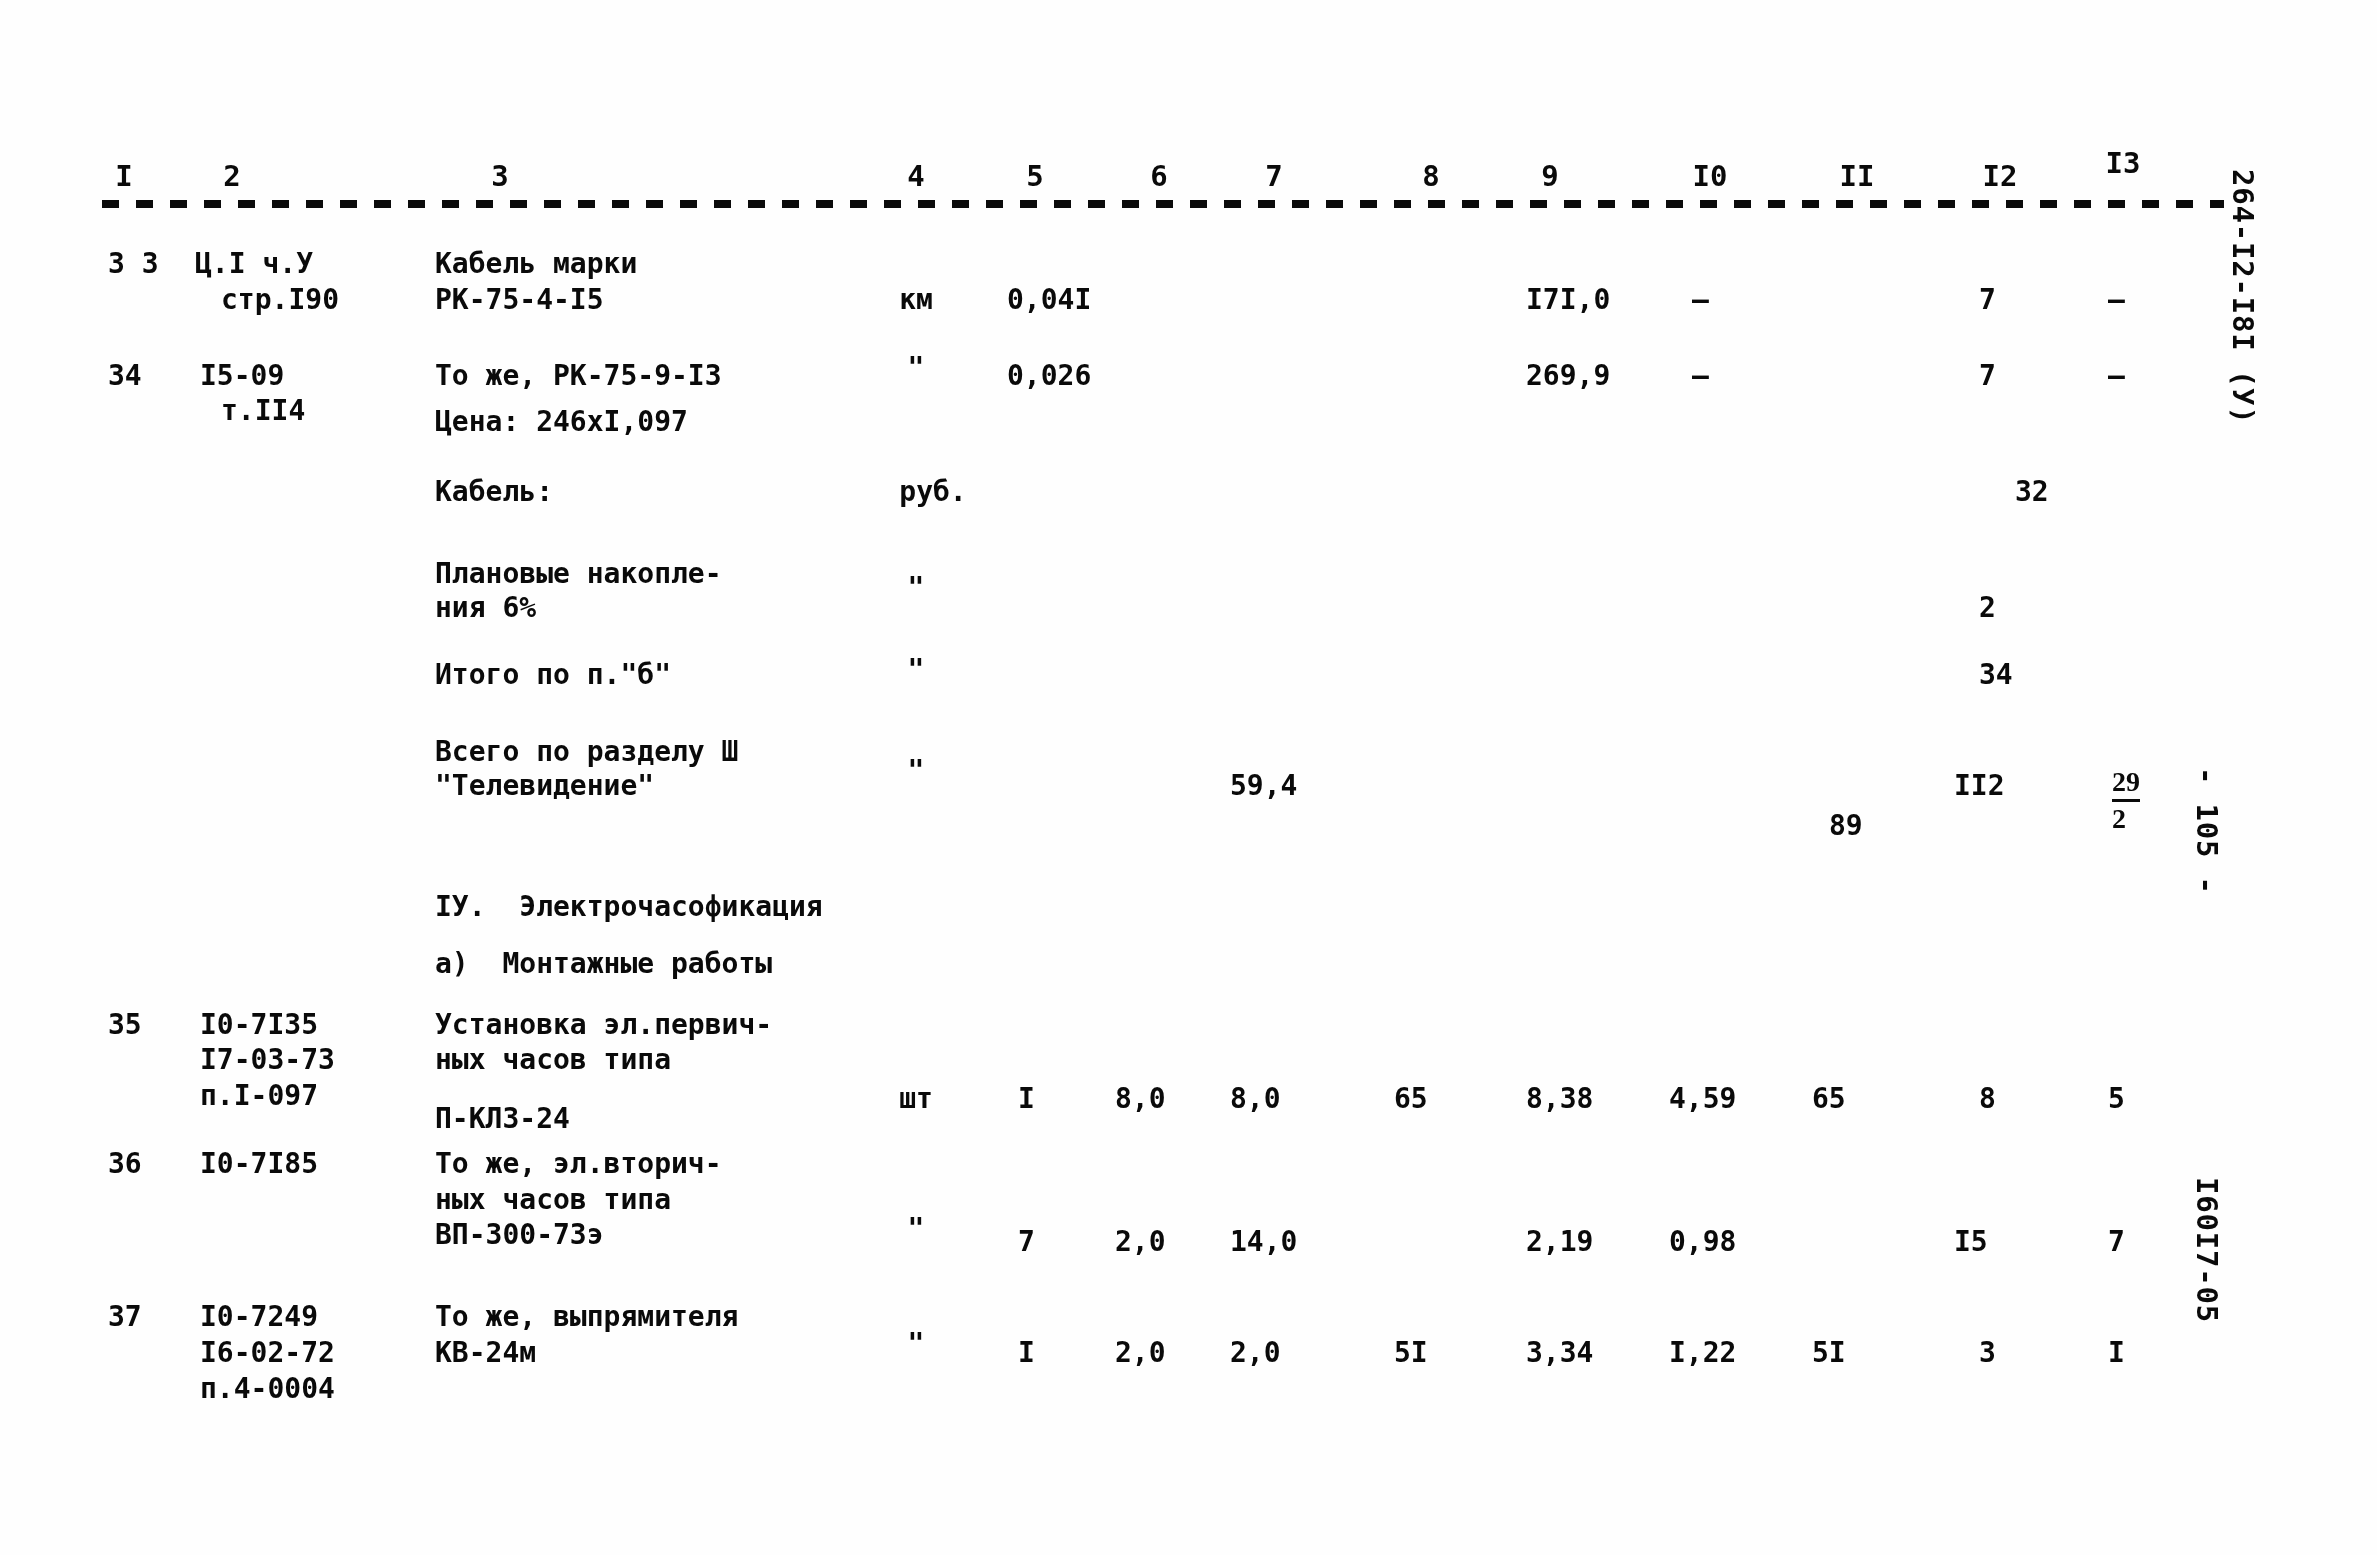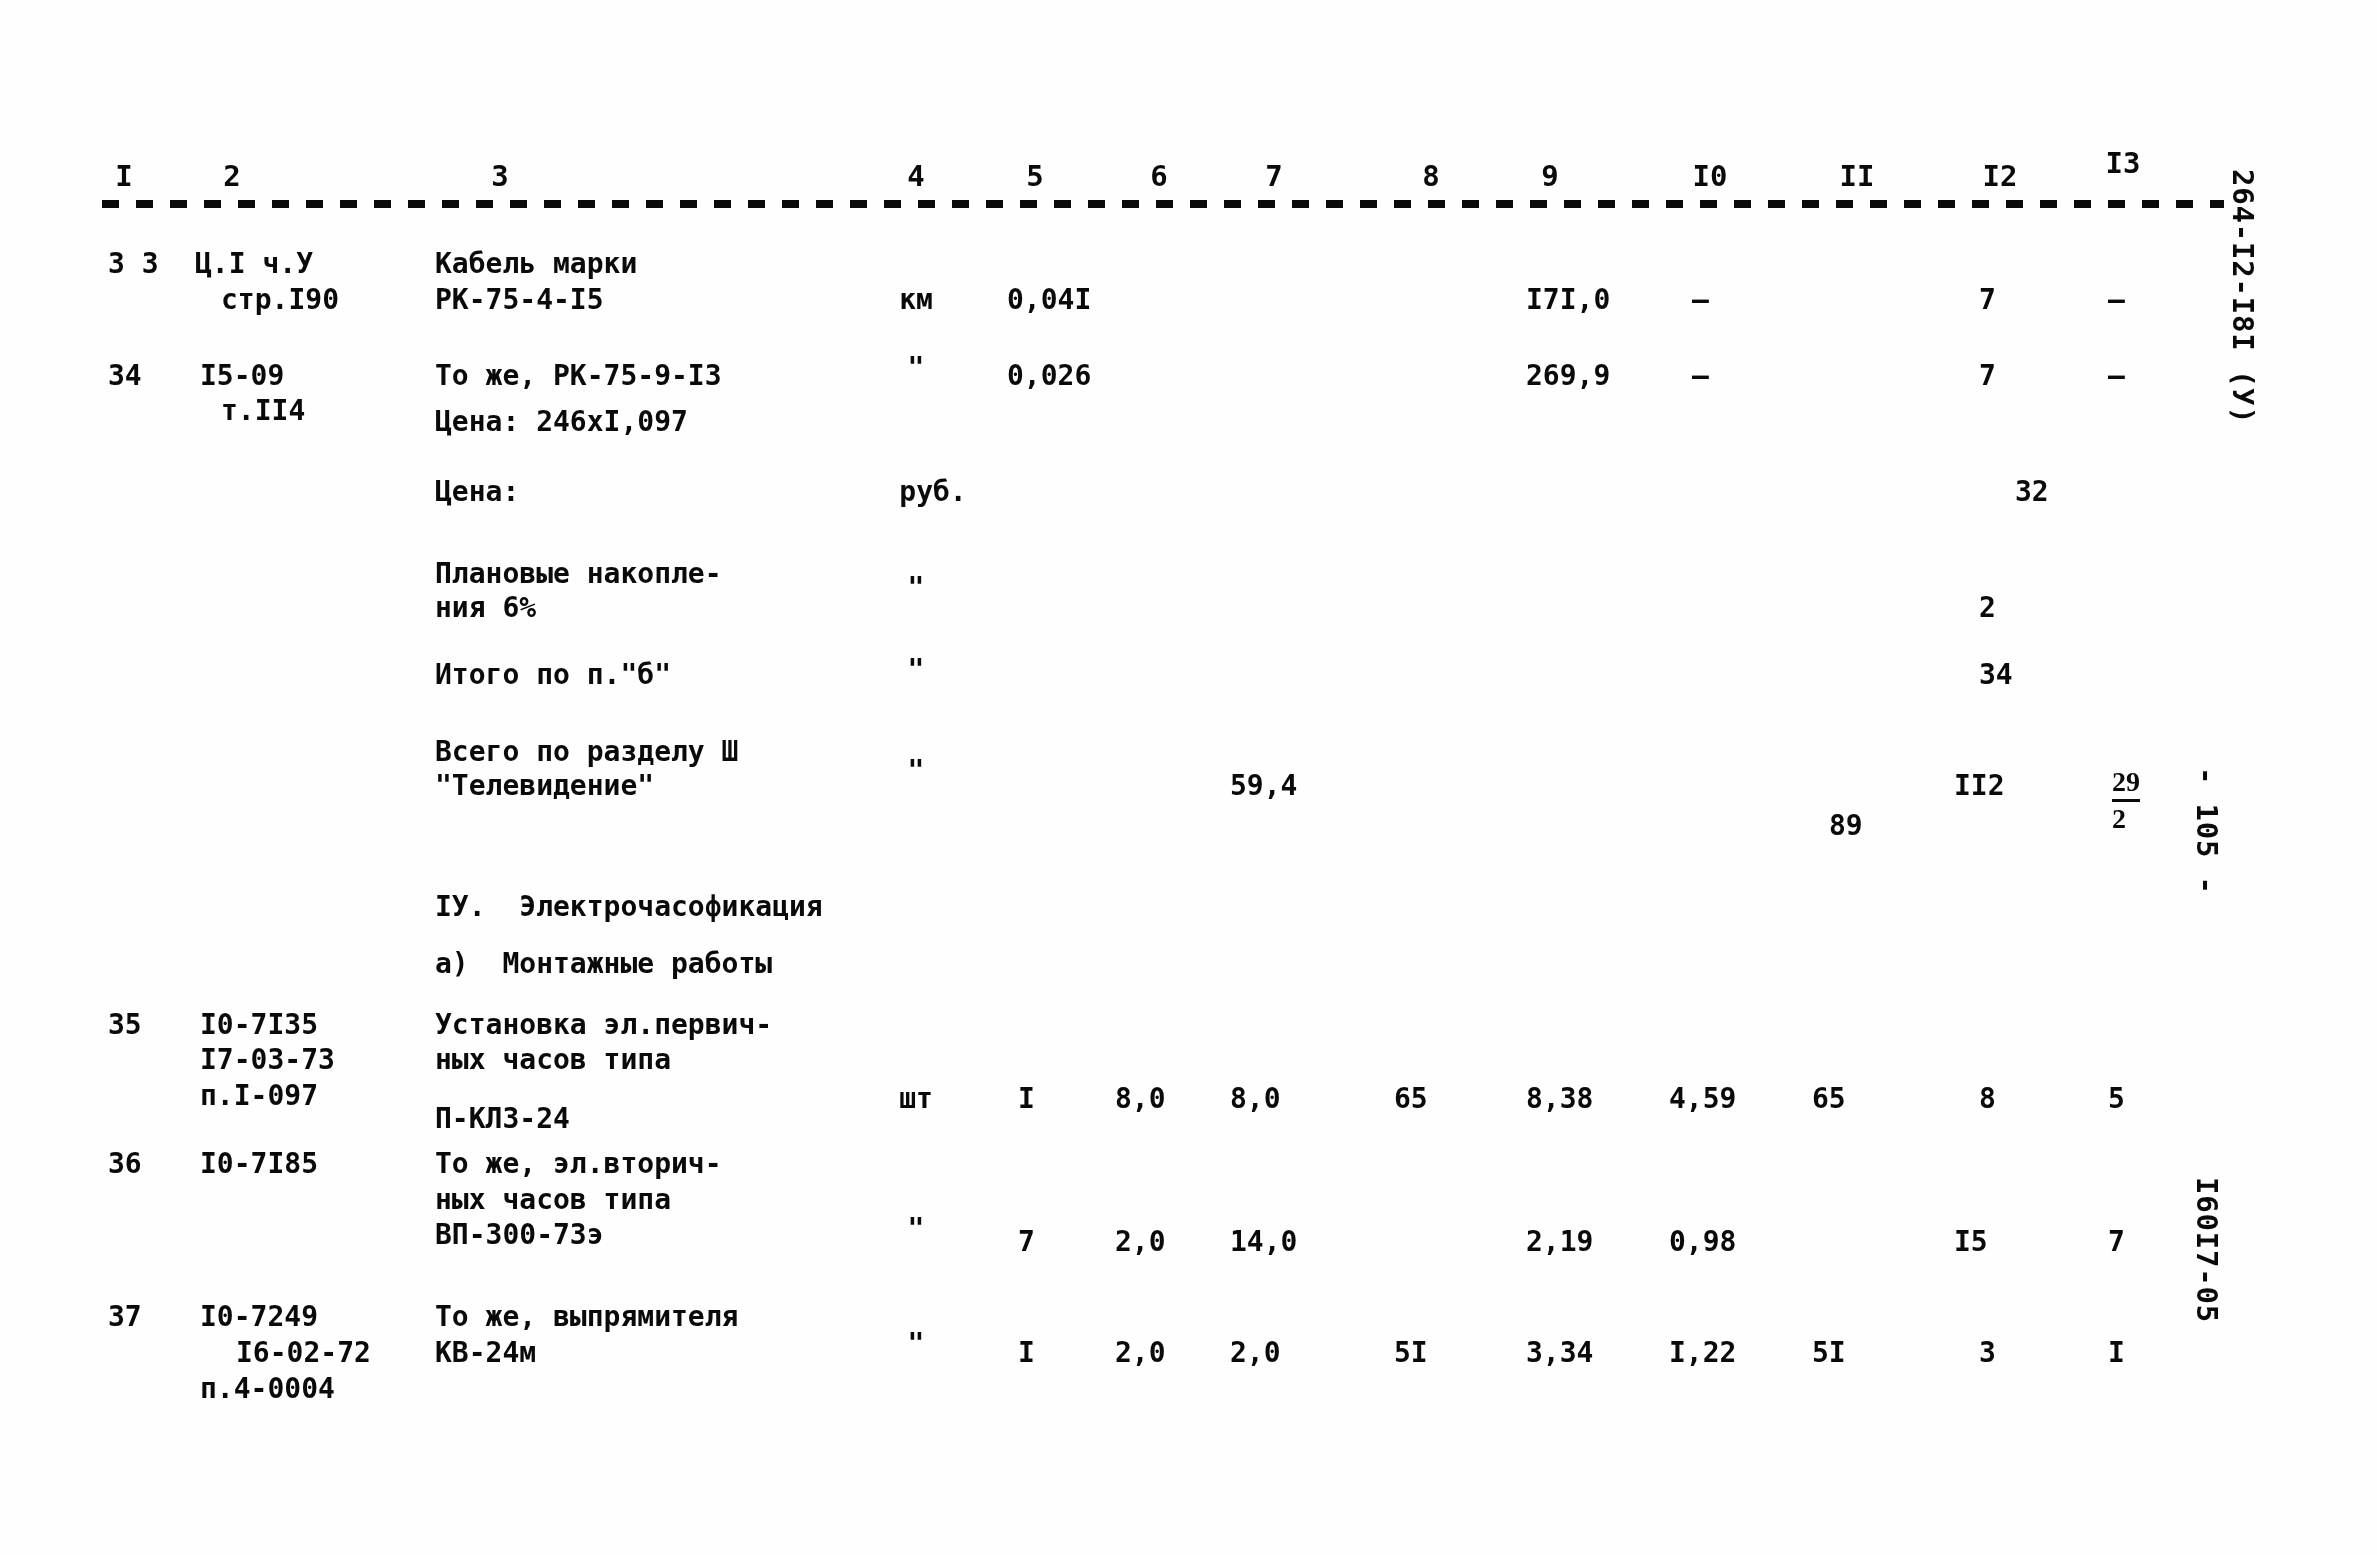--- a/index.html
+++ b/index.html
@@ -142,21 +142,21 @@
   <div class="cell" style="left:221px; top:393px;">т.II4</div>
   <div class="cell" style="left:435px; top:358px;">То же, РК-75-9-I3</div>
   <div class="cell" style="left:435px; top:404px;">Цена: 246хI,097</div>
   <div class="cell center" style="left:916px; top:350px;">"</div>
   <div class="cell" style="left:1007px; top:358px;">0,026</div>
   <div class="cell" style="left:1526px; top:358px;">269,9</div>
   <div class="cell" style="left:1692px; top:358px;">–</div>
   <div class="cell" style="left:1979px; top:358px;">7</div>
   <div class="cell" style="left:2108px; top:358px;">–</div>
 
-  <div class="cell" style="left:435px; top:474px;">Цена:</div>
+  <div class="cell" style="left:435px; top:474px;">Кабель:</div>
   <div class="cell center" style="left:933px; top:474px;">руб.</div>
   <div class="cell" style="left:1979px; top:474px;margin-left:36px;">32</div>
 
   <div class="cell" style="left:435px; top:556px;">Плановые накопле-</div>
   <div class="cell" style="left:435px; top:590px;">ния 6%</div>
   <div class="cell center" style="left:916px; top:570px;">"</div>
   <div class="cell" style="left:1979px; top:590px;">2</div>
 
   <div class="cell" style="left:435px; top:657px;">Итого по п."б"</div>
   <div class="cell center" style="left:916px; top:652px;">"</div>
@@ -203,21 +203,21 @@
   <div class="cell" style="left:1018px; top:1224px;">7</div>
   <div class="cell" style="left:1115px; top:1224px;">2,0</div>
   <div class="cell" style="left:1230px; top:1224px;">14,0</div>
   <div class="cell" style="left:1526px; top:1224px;">2,19</div>
   <div class="cell" style="left:1669px; top:1224px;">0,98</div>
   <div class="cell" style="left:1954px; top:1224px;">I5</div>
   <div class="cell" style="left:2108px; top:1224px;">7</div>
 
   <div class="cell" style="left:108px; top:1299px;">37</div>
   <div class="cell" style="left:200px; top:1299px;">I0-7249</div>
-  <div class="cell" style="left:200px; top:1335px;margin-left:36px;">I6-02-72</div>
+  <div class="cell" style="left:200px; top:1335px;">I6-02-72</div>
   <div class="cell" style="left:200px; top:1371px;">п.4-0004</div>
   <div class="cell" style="left:435px; top:1299px;">То же, выпрямителя</div>
   <div class="cell" style="left:435px; top:1335px;">КВ-24м</div>
   <div class="cell center" style="left:916px; top:1326px;">"</div>
   <div class="cell" style="left:1018px; top:1335px;">I</div>
   <div class="cell" style="left:1115px; top:1335px;">2,0</div>
   <div class="cell" style="left:1230px; top:1335px;">2,0</div>
   <div class="cell" style="left:1394px; top:1335px;">5I</div>
   <div class="cell" style="left:1526px; top:1335px;">3,34</div>
   <div class="cell" style="left:1669px; top:1335px;">I,22</div>

